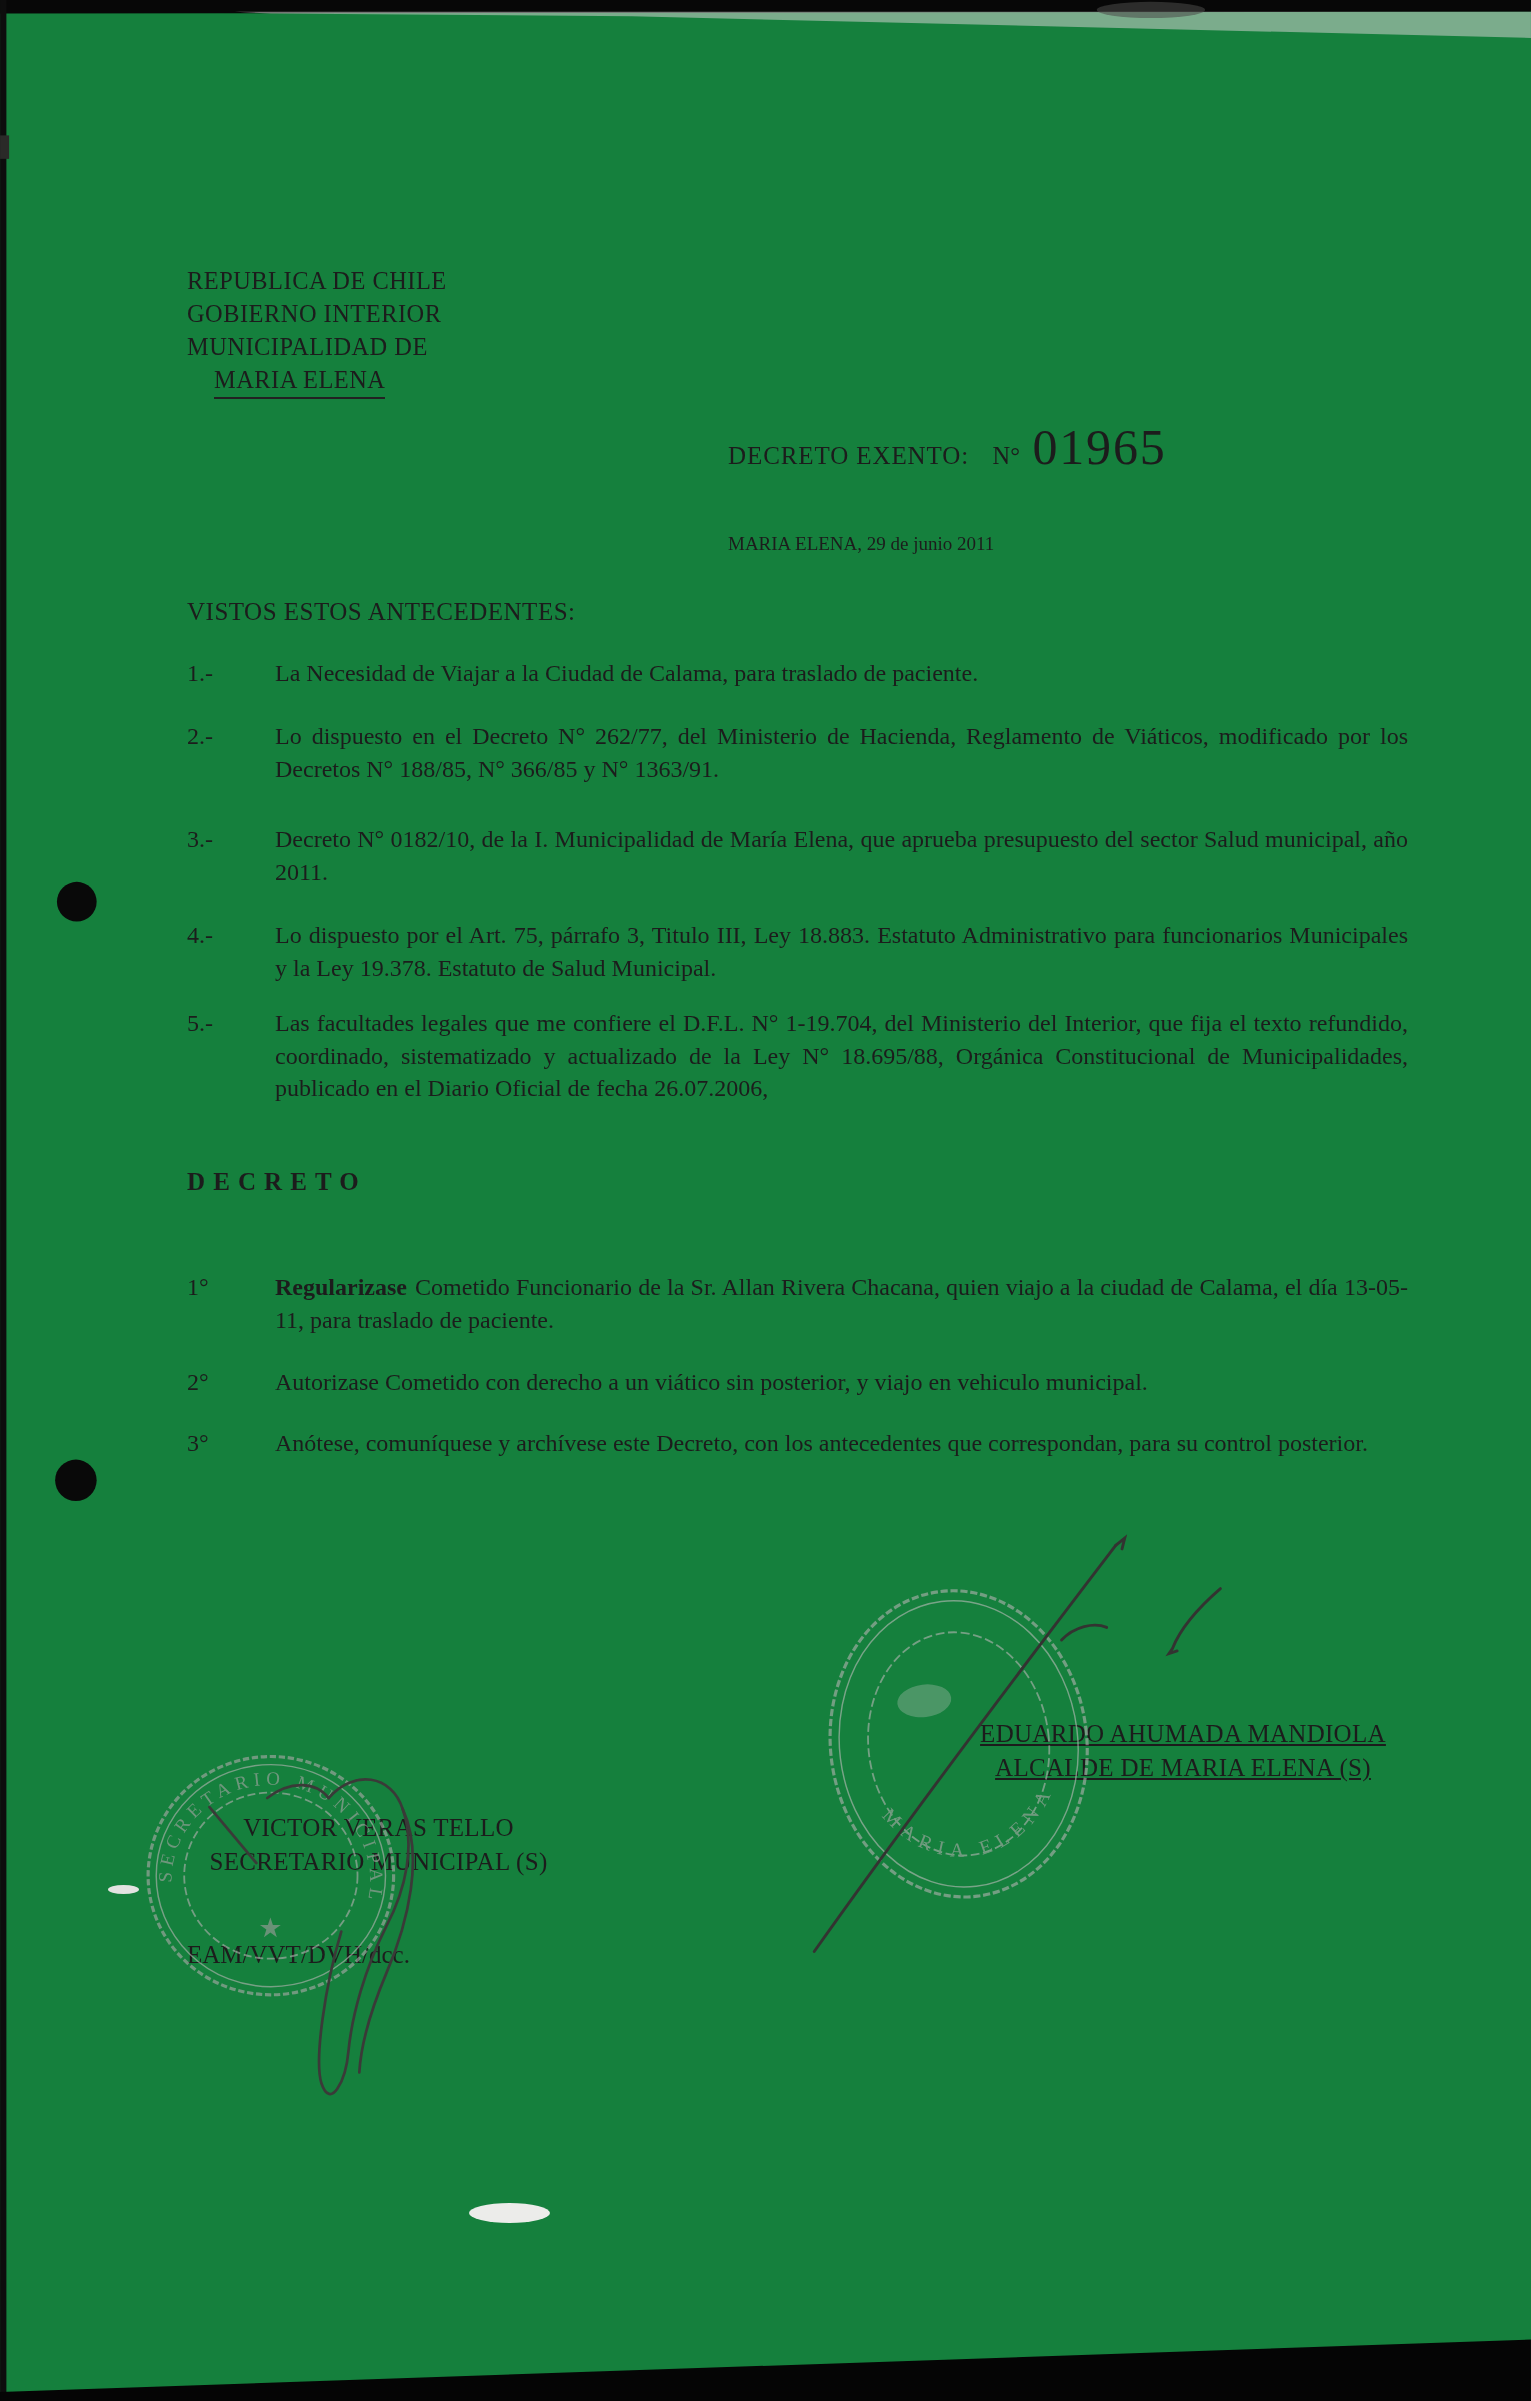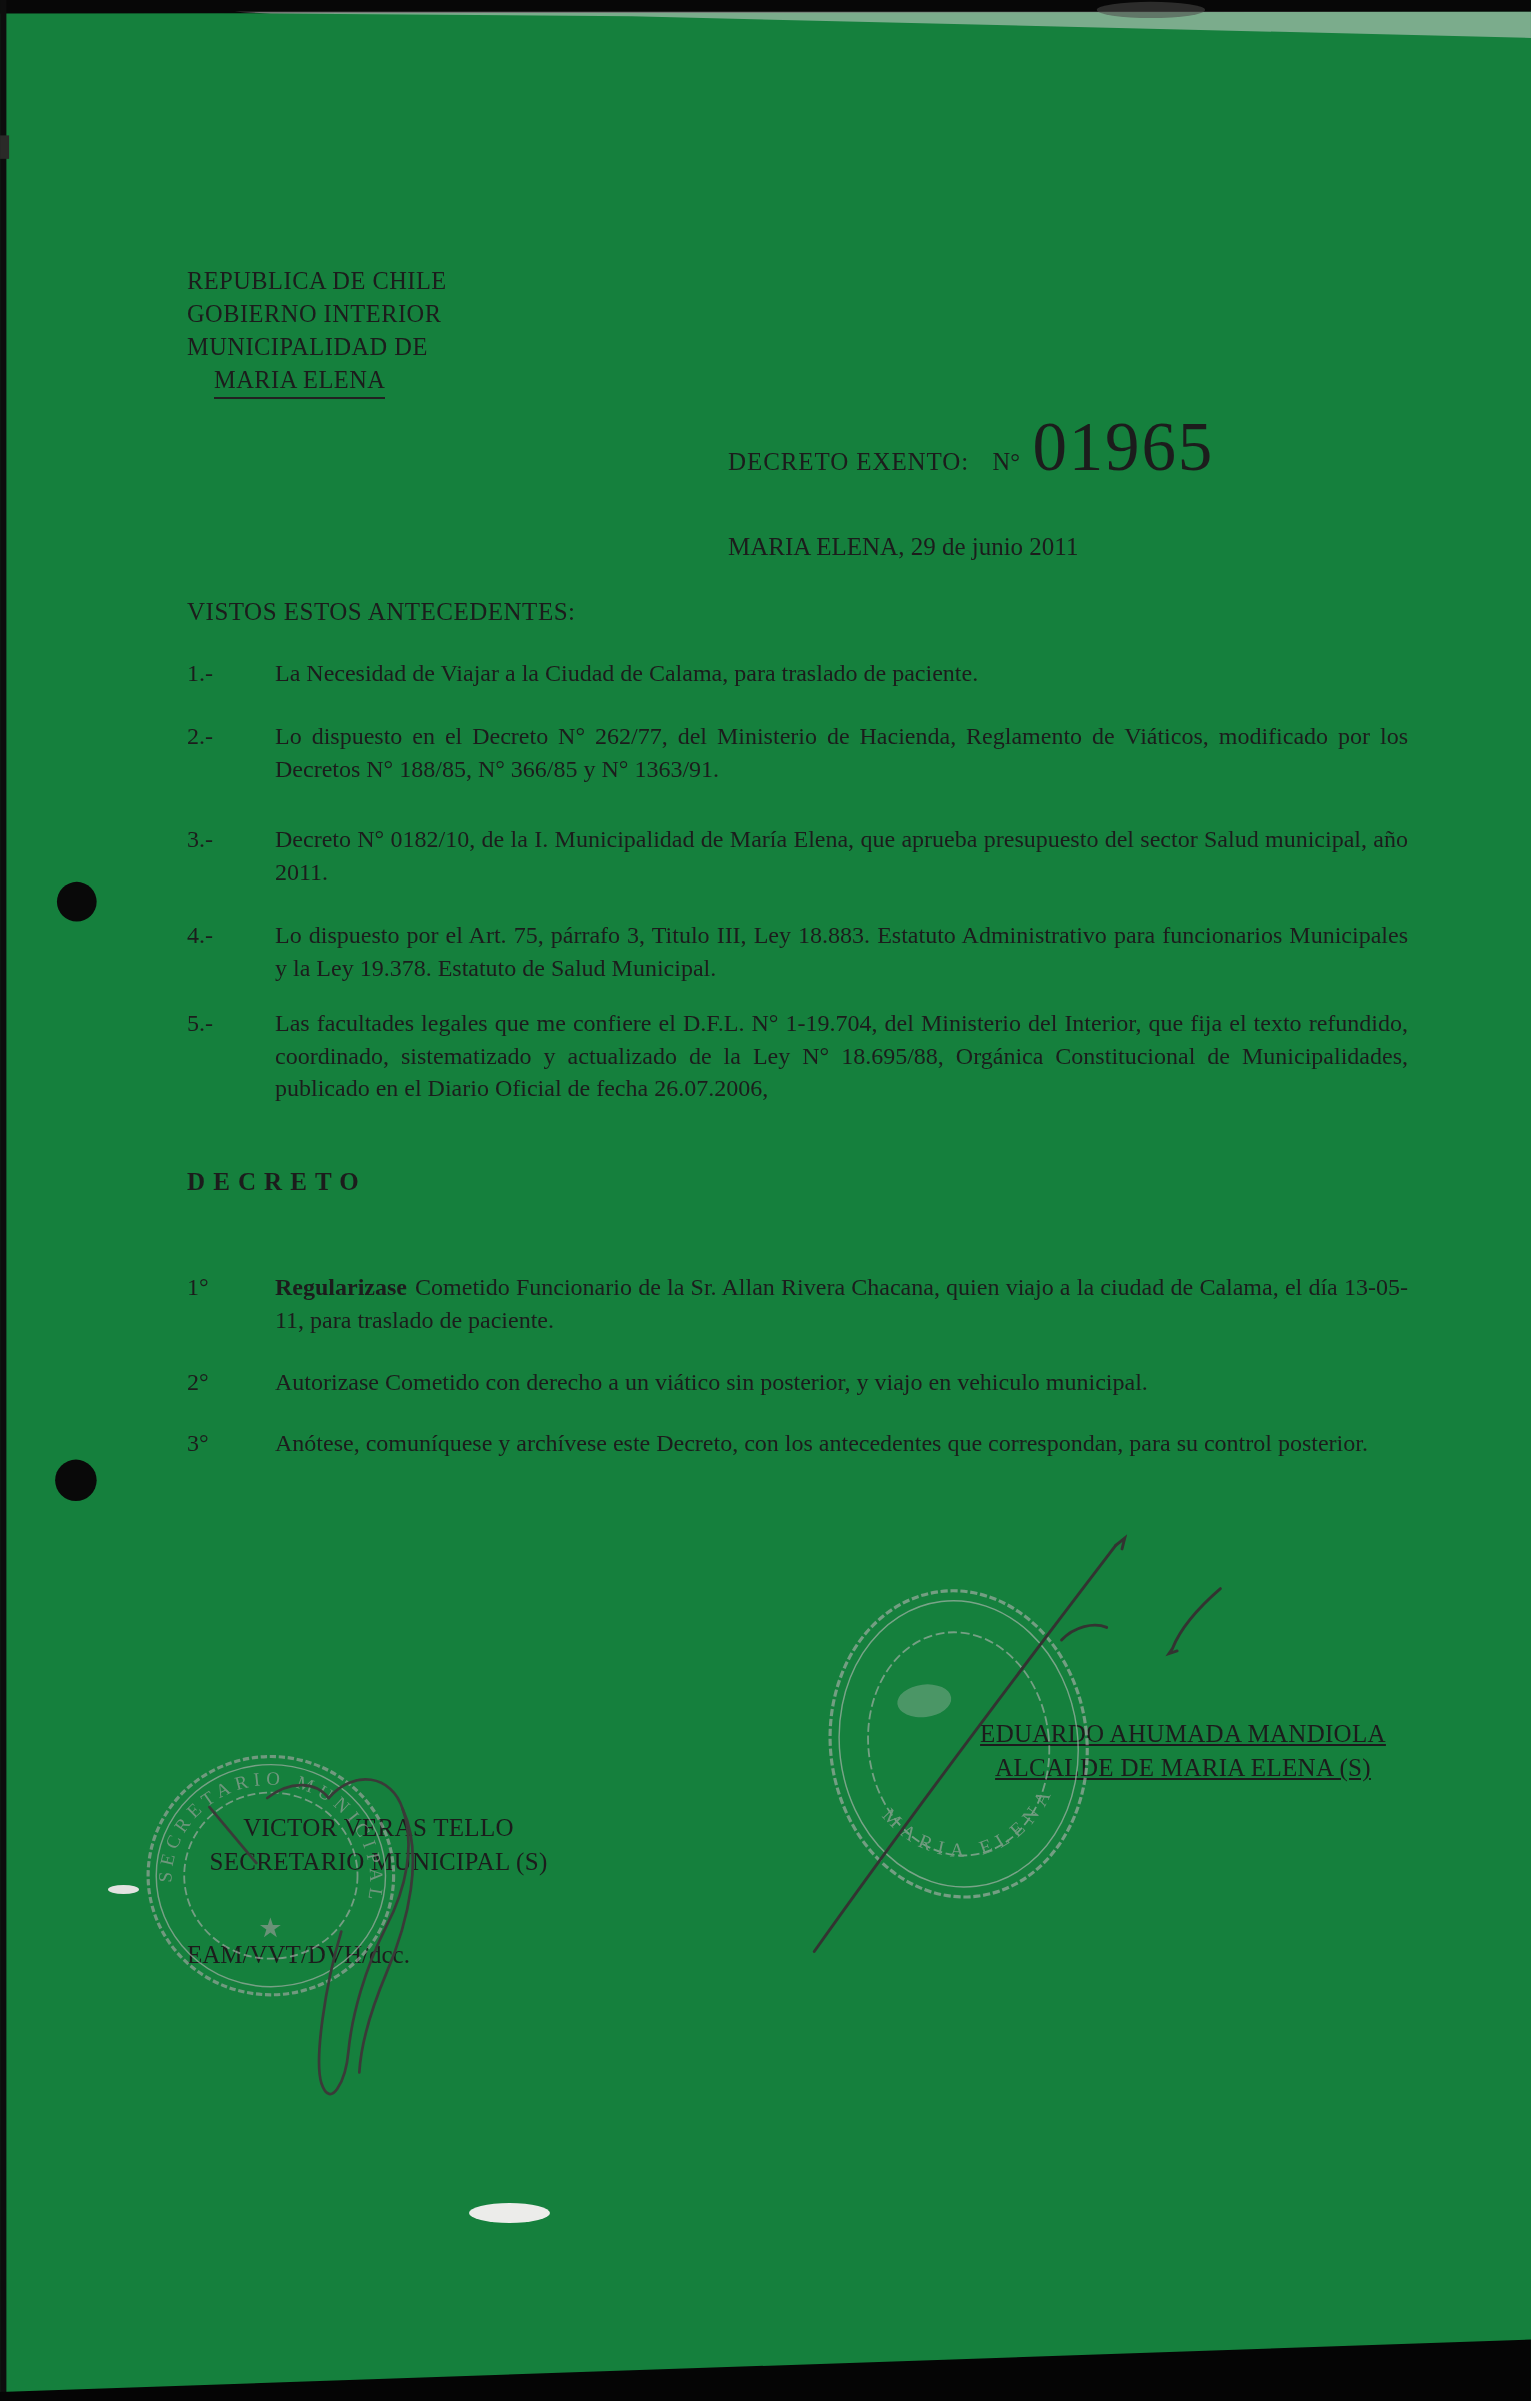--- a/index.html
+++ b/index.html
@@ -12,22 +12,22 @@
     color:#1c1c1c;
   }
   .abs{position:absolute;}
   
   .letterhead{left:187px;top:264px;font-size:24.4px;line-height:33px;letter-spacing:0.5px;}
   .letterhead .underl{display:inline-block;margin-left:27px;border-bottom:2.3px solid #222;padding-bottom:0.9px;}
   
   .decreeRow{left:728px;top:417px;display:flex;align-items:baseline;font-size:25px;}
   .decreeRow .lbl{letter-spacing:0.9px;}
   .decreeRow .no{margin-left:23.5px;font-size:24.4px;}
-  .decreeRow .big{margin-left:12.6px;font-size:69px;letter-spacing:1.8px;line-height:61px;}
-  .dateRow{left:728px;top:533px;font-size:25px;}
+  .decreeRow .big{margin-left:12.6px;font-size:50px;letter-spacing:1.8px;line-height:61px;}
+  .dateRow{left:728px;top:533px;font-size:19px;}
   
   .vistosHead{left:187px;top:598px;font-size:25px;letter-spacing:0.5px;}
   .item{position:absolute;left:0;display:flex;width:1221px;font-size:24px;line-height:32.5px;}
   .item .num{width:88px;flex:0 0 88px;}
   .item .txt{flex:1;text-align:justify;text-align-last:left;}
   .decretoHead{left:187px;top:1168px;font-size:25px;font-weight:bold;letter-spacing:8.1px;}
   .blead{font-weight:bold;margin-right:8.1px;}
   
   .sigblock{text-align:center;font-size:25px;line-height:34px;letter-spacing:0.3px;}
   .sigRight{left:930px;top:1717px;width:506px;text-decoration:underline;}

